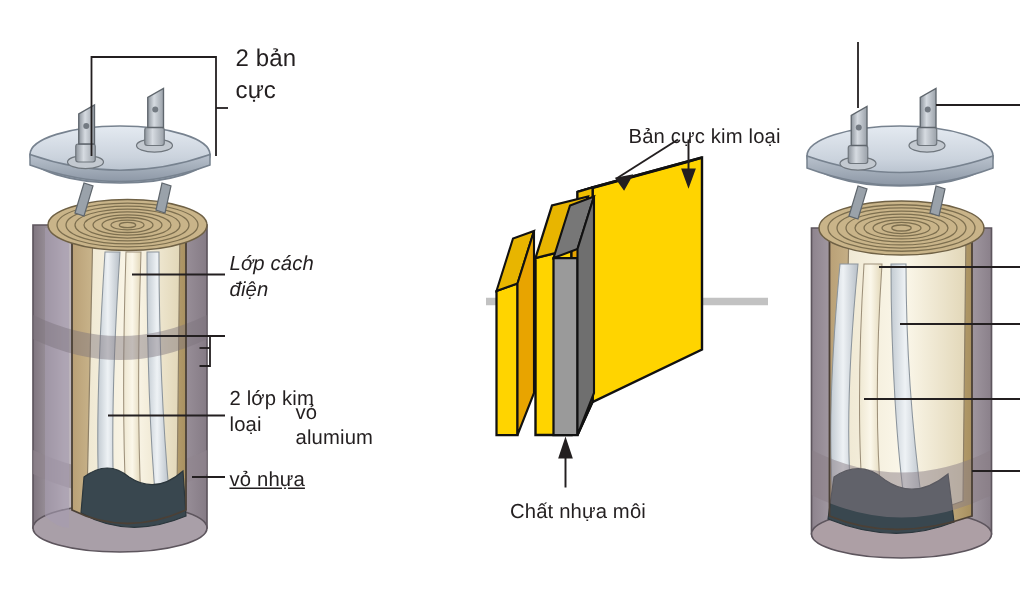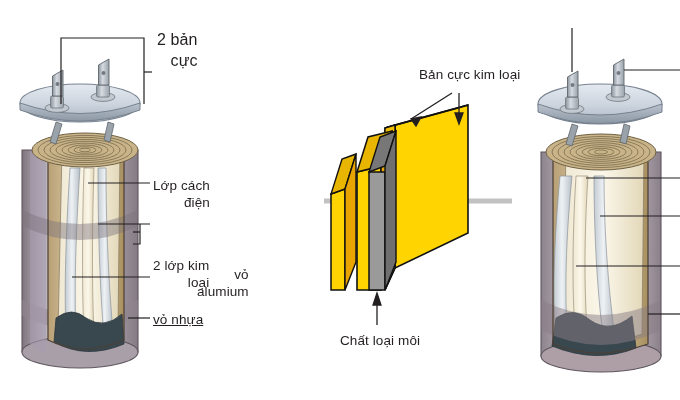--- a/index.html
+++ b/index.html
@@ -1,18 +1,18 @@
 <!DOCTYPE html>
 <html><head>
 <meta charset="utf-8">
 <style>
   html,body{margin:0;padding:0;background:#fff;}
   body{width:680px;height:400px;position:relative;overflow:hidden;
        font-family:"Liberation Sans","DejaVu Sans",sans-serif;background:#ffffff;}
-  #stage{position:absolute;left:0;top:0;width:680px;height:400px;text-align:right;}
+  #stage{position:absolute;left:0;top:0;width:680px;height:400px;}
   #stage svg{position:absolute;left:0;top:0;}
   .lbl{position:absolute;color:#231f20;font-size:13.5px;line-height:17px;
        white-space:pre;letter-spacing:.1px;}
   .lbl.big{font-size:16px;line-height:21px;}
 </style>
 </head>
 <body>
 
 <div id="stage">
 
@@ -254,28 +254,28 @@
       <path d="M600 216 L680 216"></path>
       <path d="M576 266 L680 266"></path>
       <path d="M648 314 L680 314"></path>
     </g>
   </g>
 </svg>
 
 <div class="lbl big" style="left:157px; top:29px;">2 bản
 cực</div>
 
-<div class="lbl" style="left:153px; top:177px;">Lớp cách
+<div class="lbl" style="left:153px; top:167px;font-style:italic;">Lớp cách
 điện</div>
 
 <div class="lbl" style="left:153px; top:217px;margin-top:40px;">2 lớp kim
 loại</div>
 
 <div class="lbl" style="left:153px; top:266px;margin-left:44px;">vỏ
 alumium</div>
 
 <div class="lbl" style="left:153px; top:311px;text-decoration:underline;">vỏ nhựa</div>
 
-<div class="lbl" style="left:419px; top:66px;">Bản cực kim loại</div>
-
-<div class="lbl" style="left:340px; top:332px;">Chất loại môi</div>
+<div class="lbl" style="left:419px; top:82px;">Bản cực kim loại</div>
+
+<div class="lbl" style="left:340px; top:332px;">Chất nhựa môi</div>
 
 </div>
 
 </body></html>

